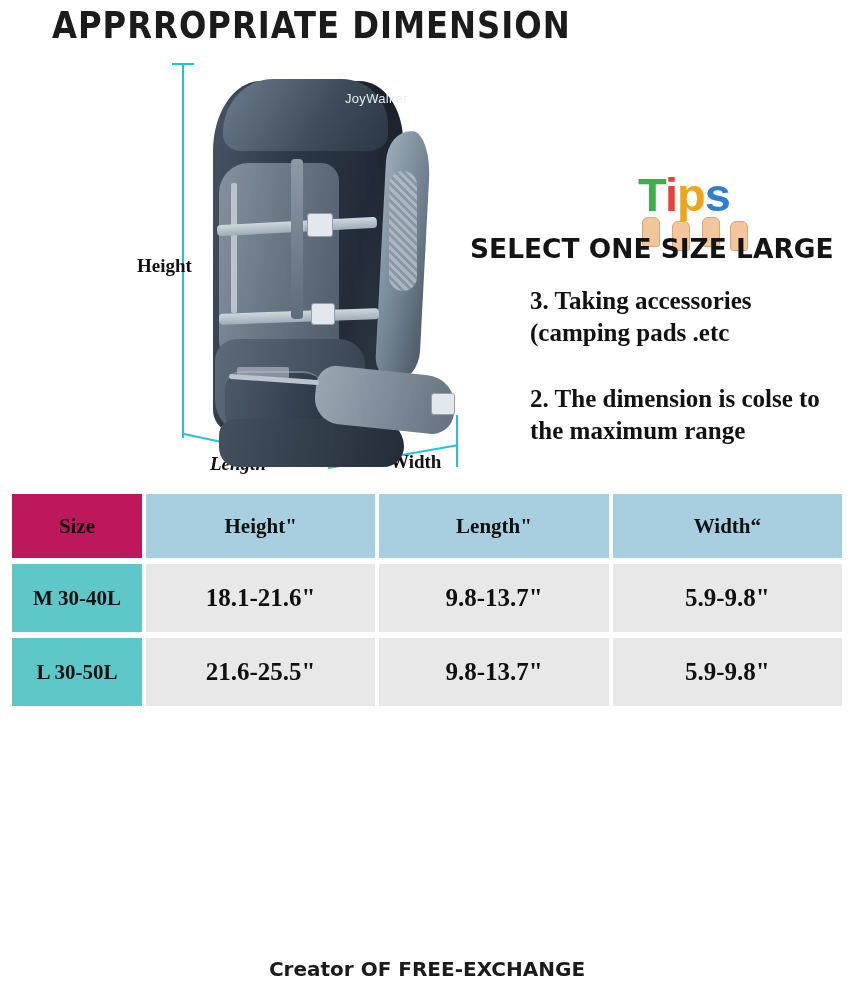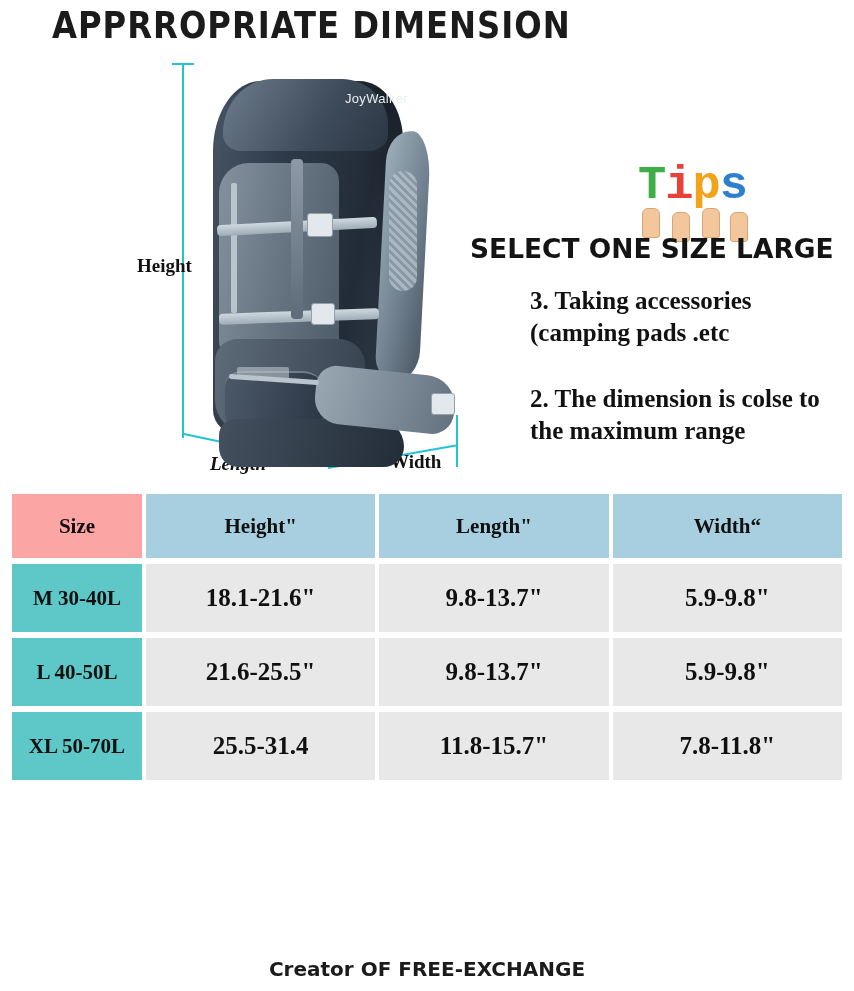--- a/index.html
+++ b/index.html
@@ -193,24 +193,24 @@
     height: 12px;
     background: #c3ced6;
     opacity: .55;
     border-radius: 2px;
   }
 
   
   .tips-word {
     position: absolute;
     left: 638px;
-    top: 162px;
+    top: 171px;
     width: 112px;
     height: 62px;
-    font-family: Liberation Mono, monospace;
+    font-family: Liberation Sans, sans-serif;
     font-weight: bold;
     font-size: 47px;
     letter-spacing: -1px;
     line-height: 1;
   }
   .tips-word span:nth-child(1) { color: #3fae49; }
   .tips-word span:nth-child(2) { color: #e8413a; }
   .tips-word span:nth-child(3) { color: #f2a31c; }
   .tips-word span:nth-child(4) { color: #2f7fd1; }
 
@@ -264,21 +264,21 @@
     vertical-align: middle;
     font-family: "Liberation Serif", serif;
     font-weight: bold;
     color: #101010;
   }
   thead th {
     height: 62px;
     font-size: 21px;
   }
   th.hdr-size {
-    background: #fca5a5;
+    background: #be185d;
     width: 128px;
   }
   th.hdr-other {
     background: #a8cfe0;
   }
   tbody td {
     height: 66px;
     font-size: 25px;
   }
   td.size-cell {
@@ -369,28 +369,22 @@
       </tr>
     </thead>
     <tbody>
       <tr>
         <td class="size-cell">M 30-40L</td>
         <td class="val-cell">18.1-21.6"</td>
         <td class="val-cell">9.8-13.7"</td>
         <td class="val-cell">5.9-9.8"</td>
       </tr>
       <tr>
-        <td class="size-cell">L 40-50L</td>
+        <td class="size-cell">L 30-50L</td>
         <td class="val-cell">21.6-25.5"</td>
         <td class="val-cell">9.8-13.7"</td>
         <td class="val-cell">5.9-9.8"</td>
       </tr>
-      <tr>
-        <td class="size-cell">XL 50-70L</td>
-        <td class="val-cell">25.5-31.4</td>
-        <td class="val-cell">11.8-15.7"</td>
-        <td class="val-cell">7.8-11.8"</td>
-      </tr>
     </tbody>
   </table>
 </div>
 
 <div class="footer">Creator OF FREE-EXCHANGE</div>
 
 </body></html>

